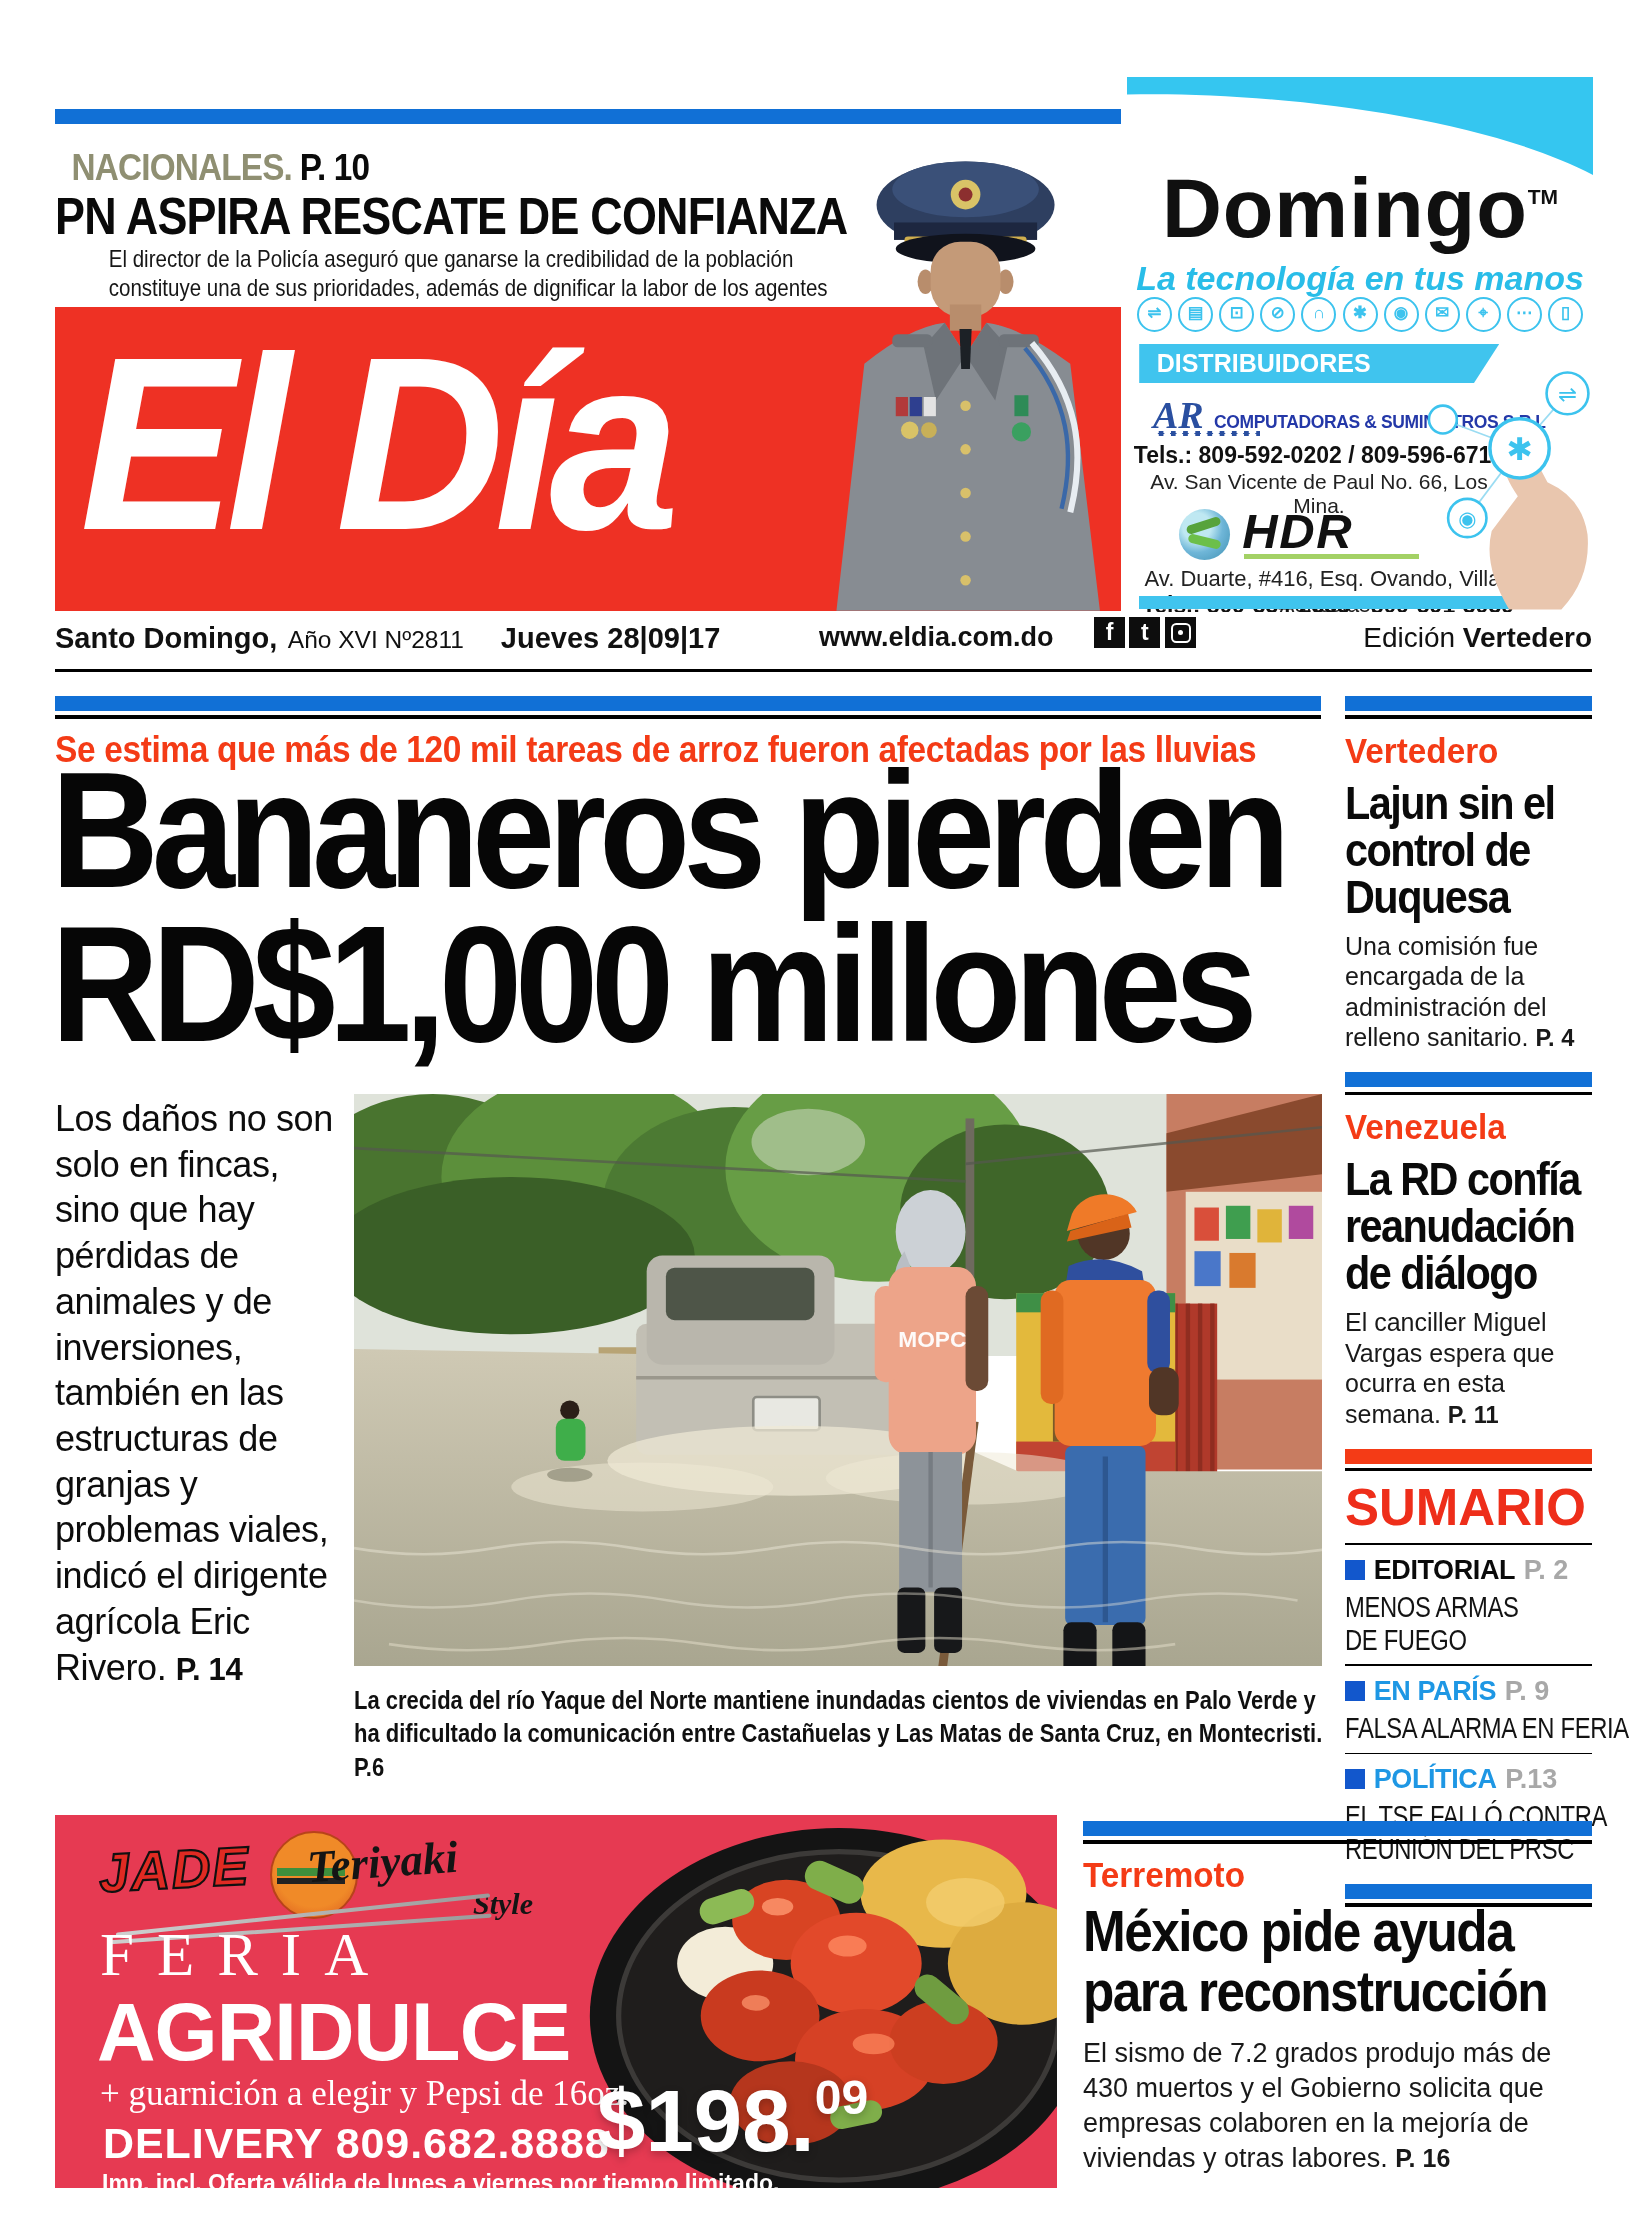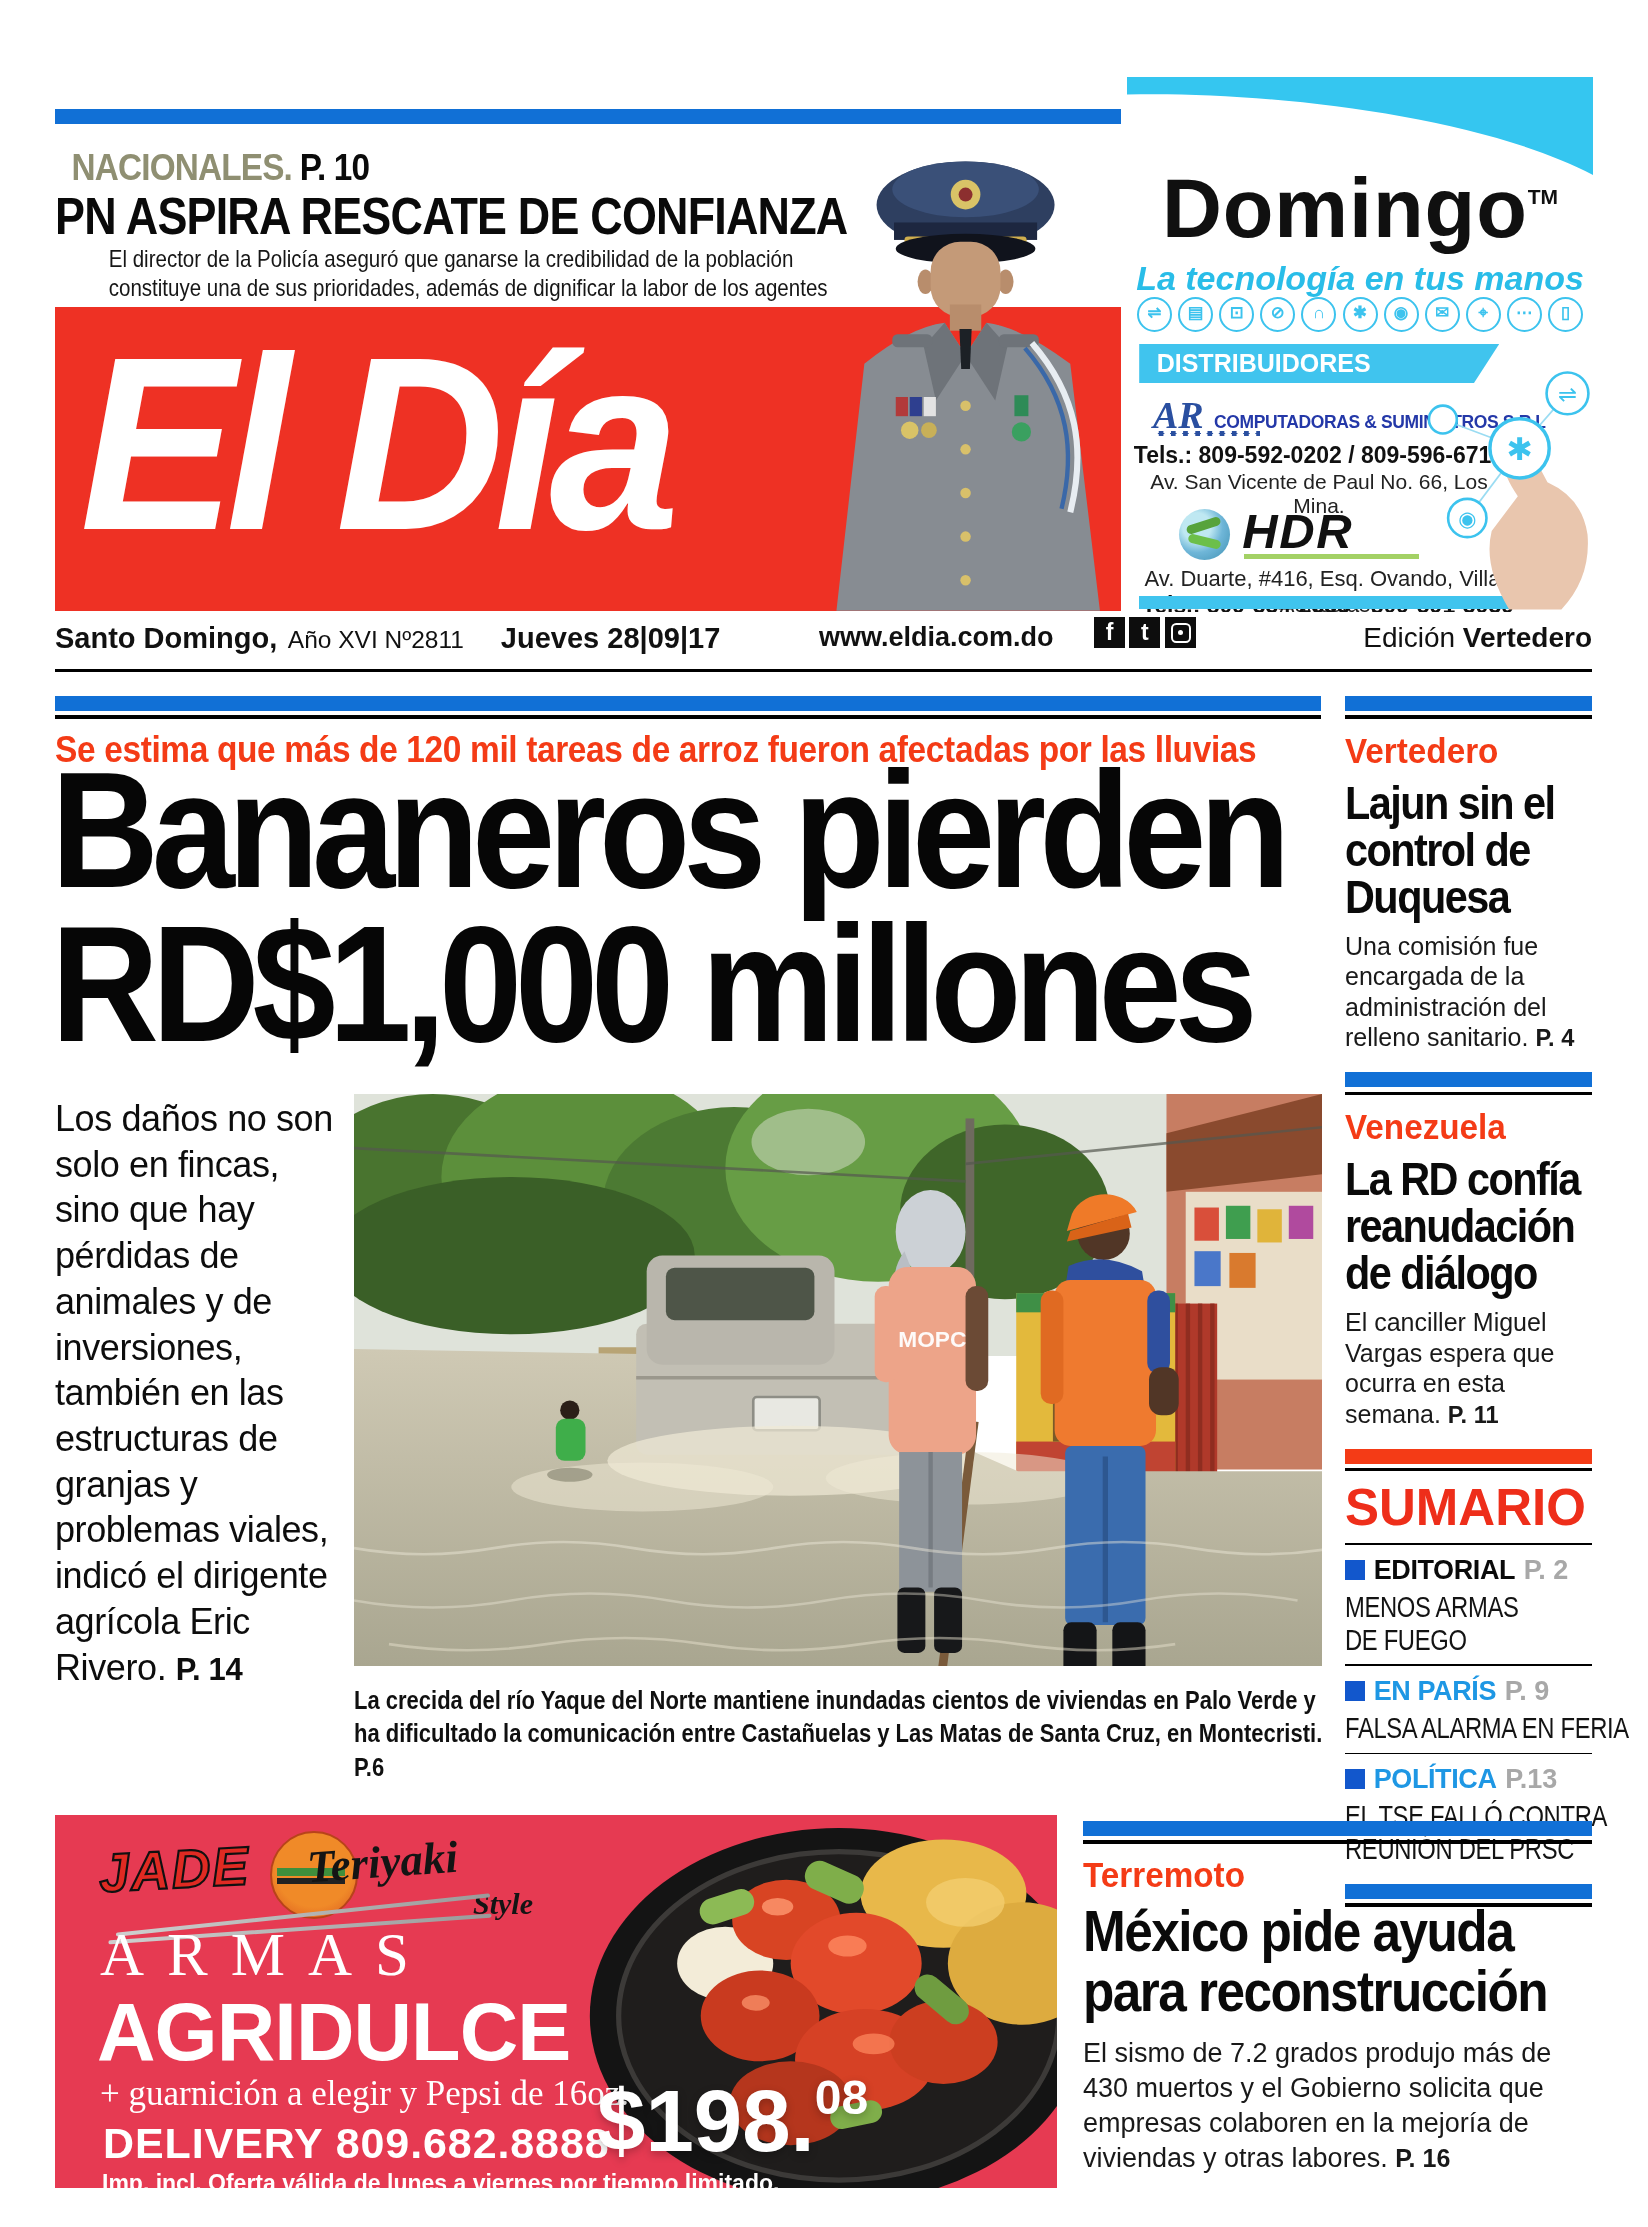--- a/index.html
+++ b/index.html
@@ -474,27 +474,27 @@
     <span id="jade-circle">
         <i></i>
         <b></b>
       </span>
     <span id="jade-word">JADE</span>
     <span id="jade-teriyaki">Teriyaki</span>
     <span id="jade-style">Style</span>
     <span class="chopstick" id="chop1"></span>
     <span class="chopstick" id="chop2"></span>
   </div>
-  <div id="jade-pollo">ARMAS</div>
+  <div id="jade-pollo">FERIA</div>
   <div id="jade-agridulce">AGRIDULCE</div>
   <div id="jade-sub">+ guarnición a elegir y Pepsi de 16oz.</div>
   <div id="jade-delivery">DELIVERY 809.682.8888</div>
   <div id="jade-disclaimer">Imp. incl. Oferta válida de lunes a viernes por tiempo limitado.</div>
   <div id="jade-price">
-    <span id="jade-price-main">$198.</span><span id="jade-price-cents">08</span>
+    <span id="jade-price-main">$198.</span><span id="jade-price-cents">09</span>
   </div>
 </div>
 
 <div class="abs" id="quake">
   <div class="sb-bar"></div>
   <div class="sb-rule"></div>
   <div class="sb-kicker">Terremoto</div>
   <div id="quake-head">
     <span>México pide ayuda</span>
     <span>para reconstrucción</span>

